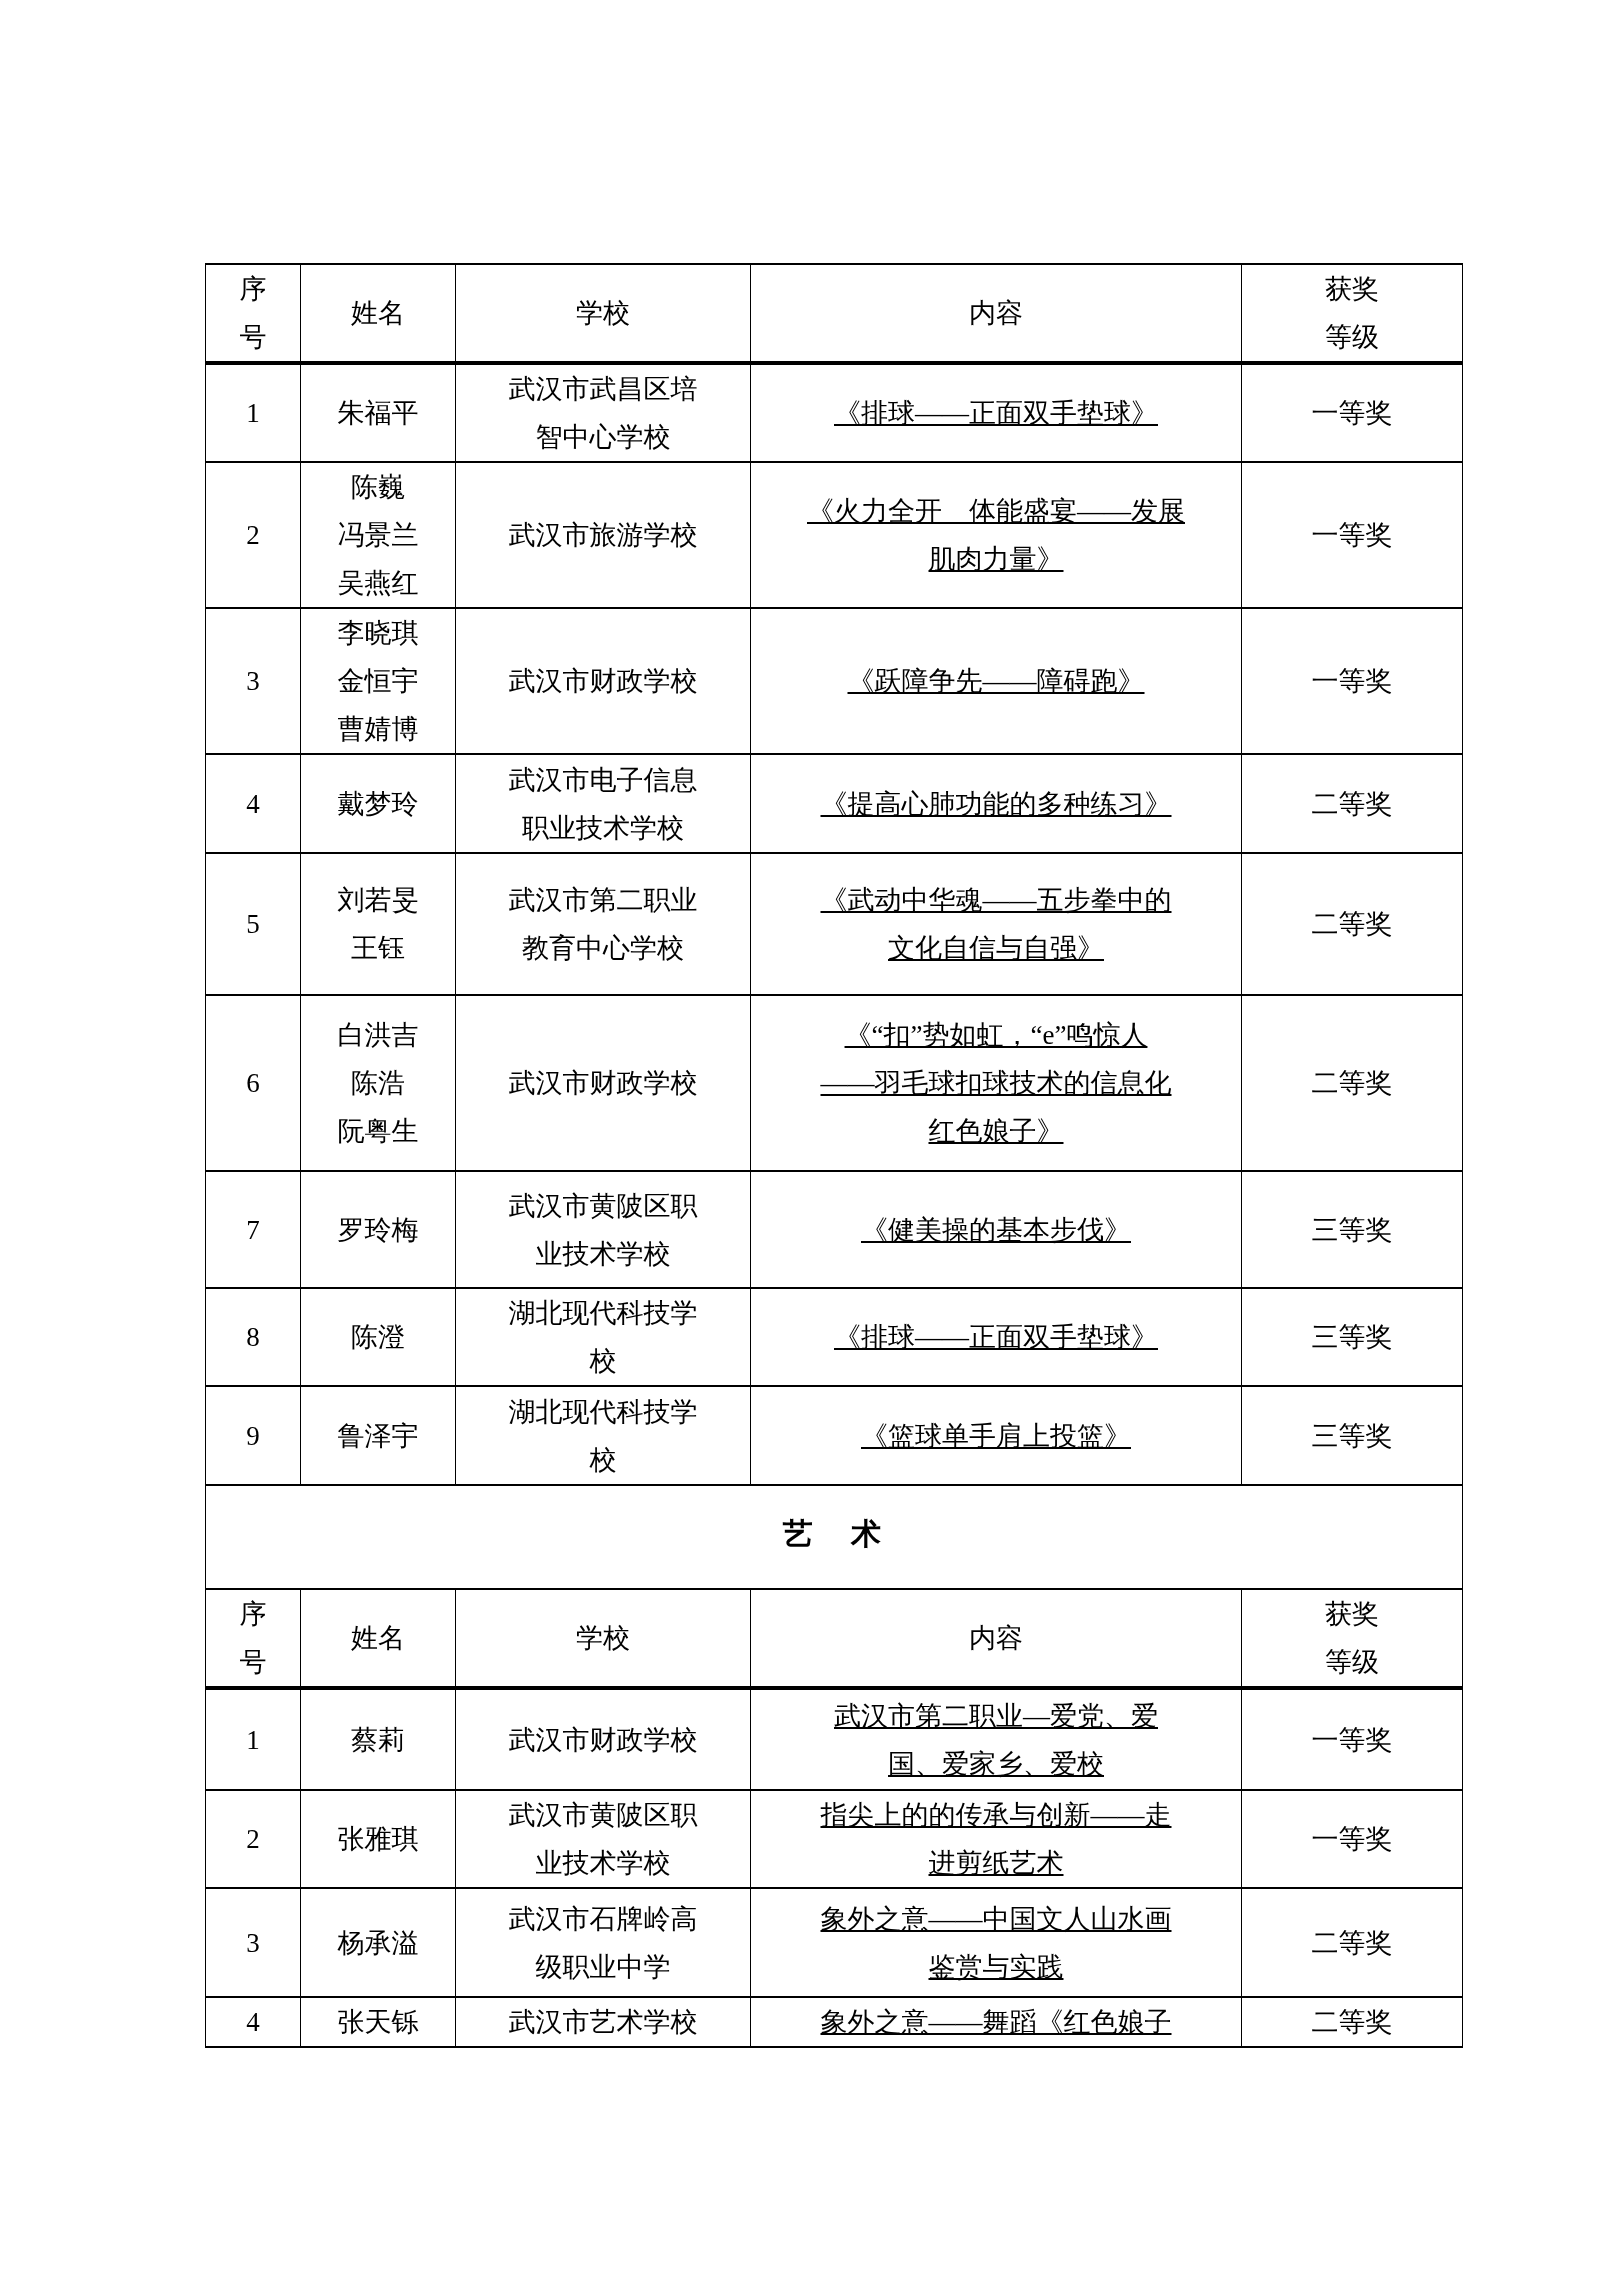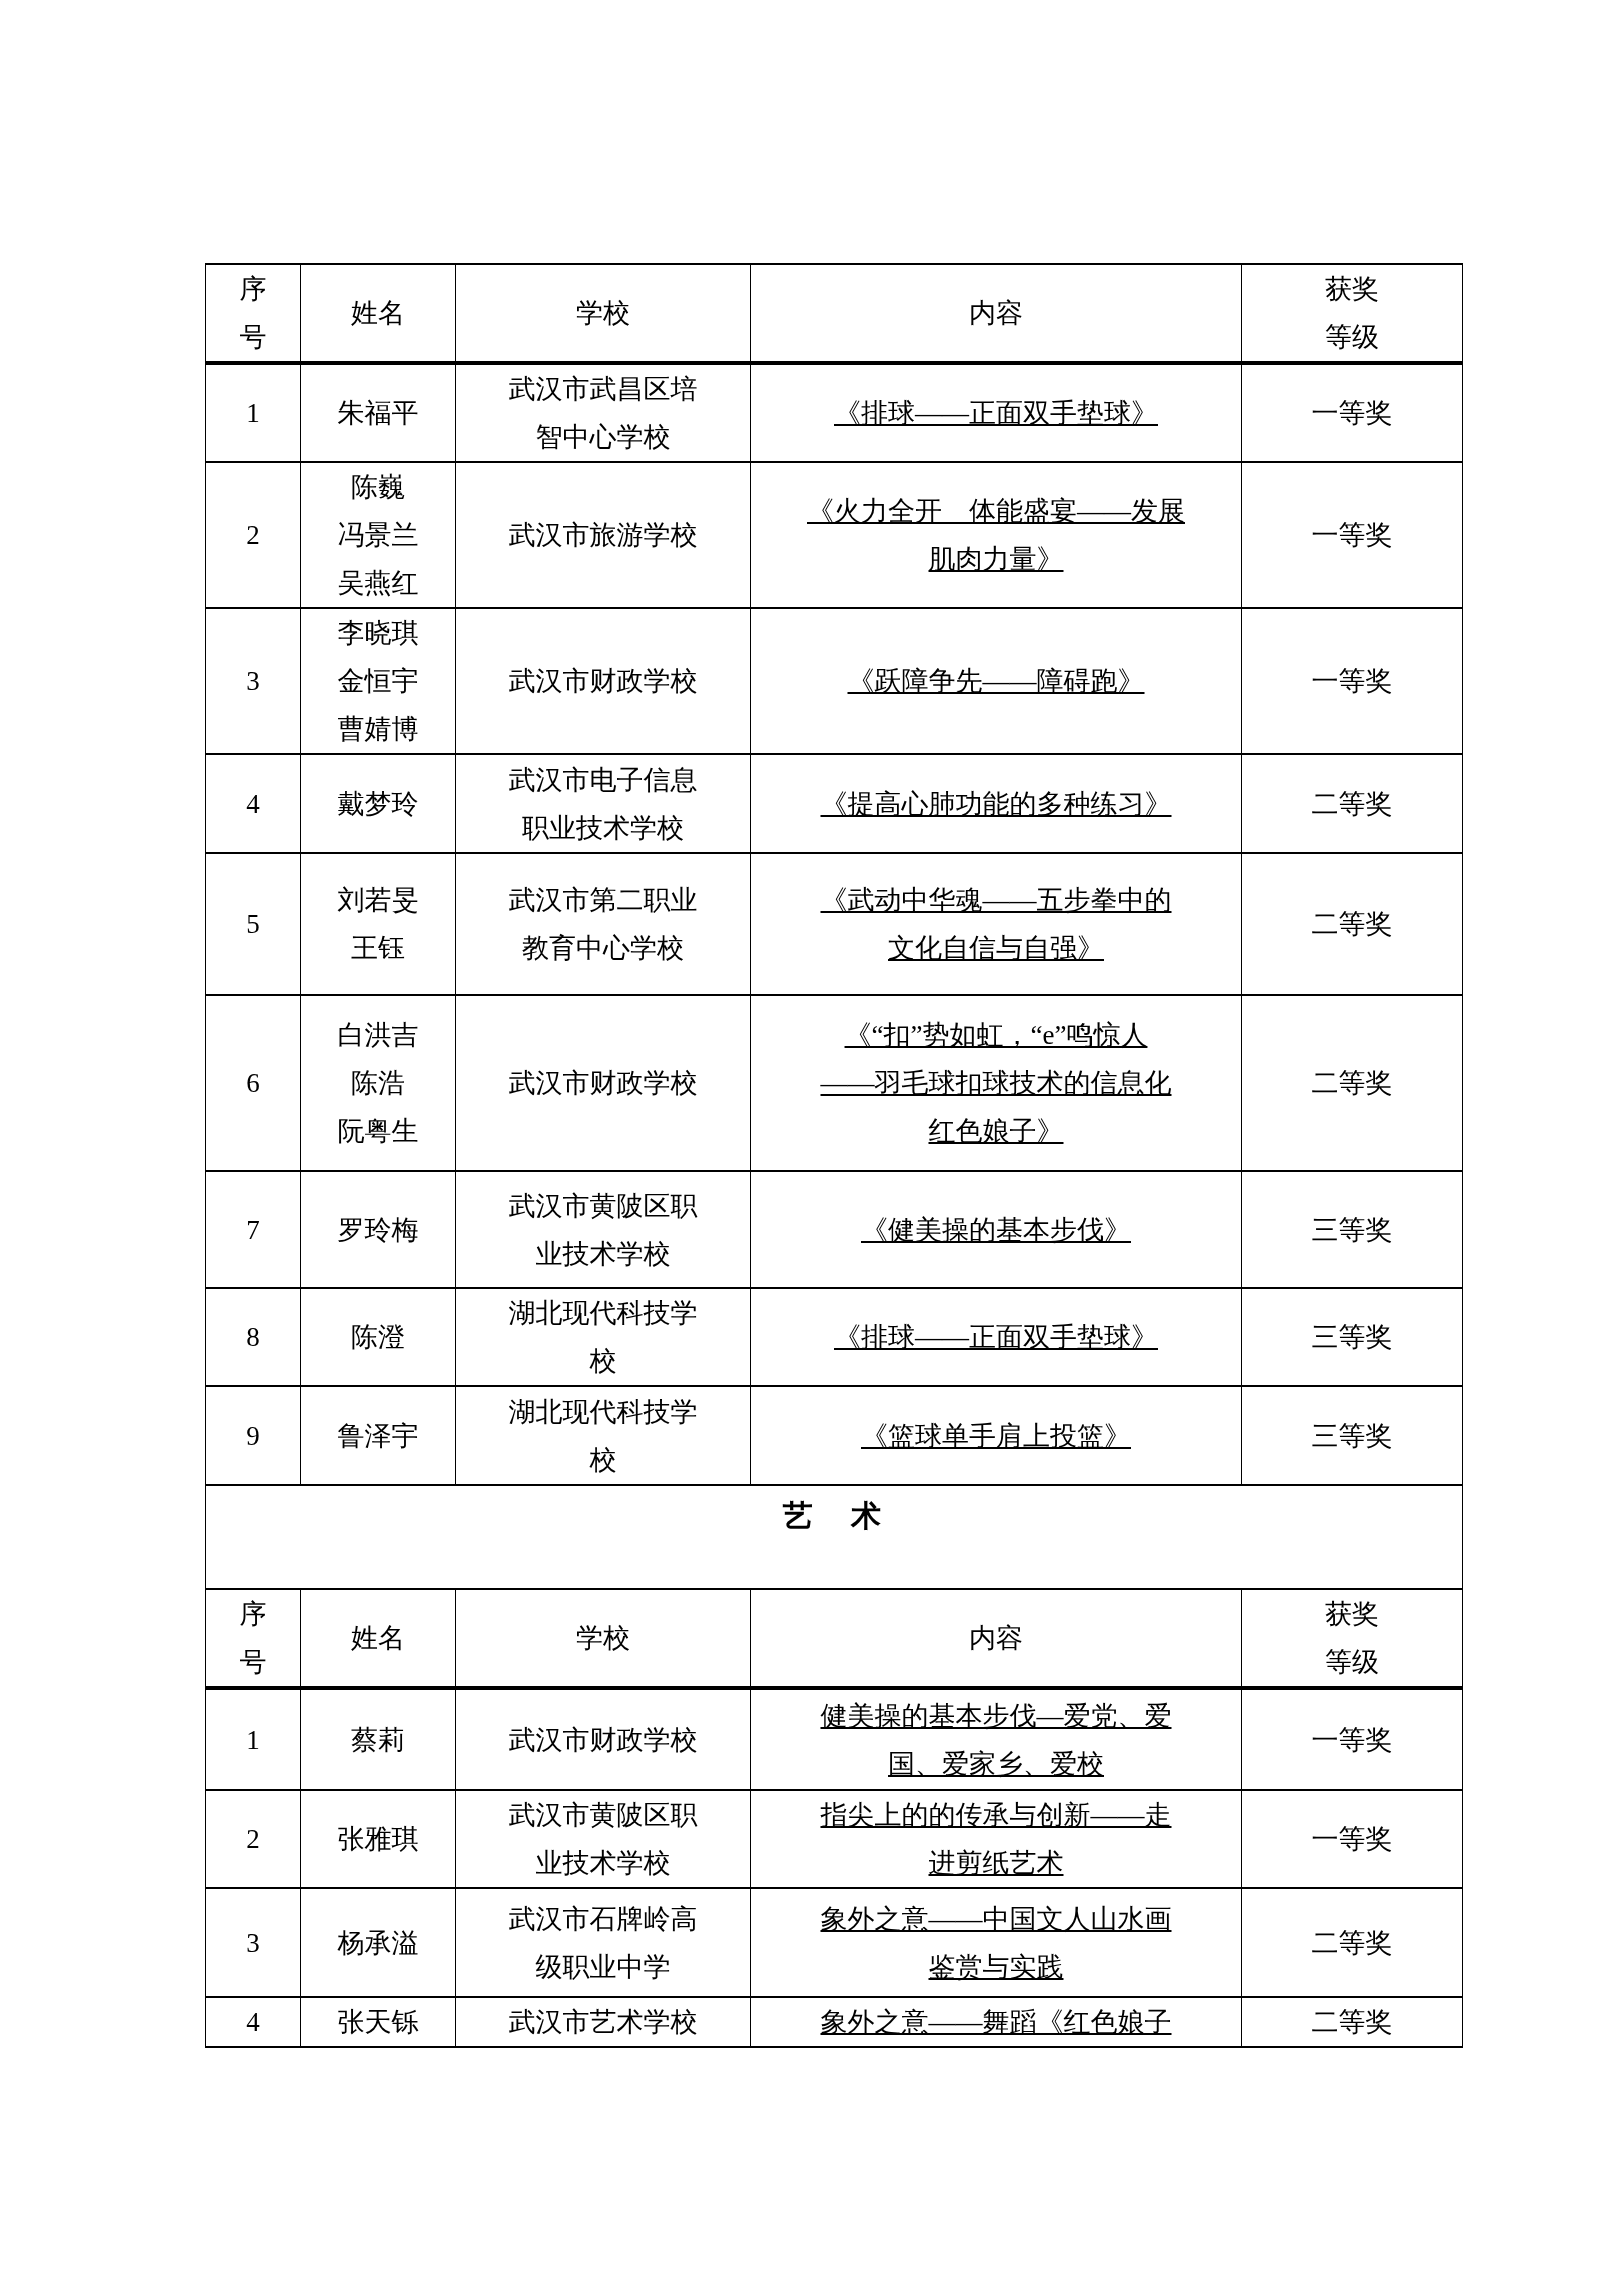--- a/index.html
+++ b/index.html
@@ -41,21 +41,21 @@
   }
   td.cell-content {
     padding: 0 41px;
     text-decoration: underline;
   }
   td.cell-school {
     padding: 0 13.6px;
   }
   tr.section-band td {
     vertical-align: top;
-    padding-top: 6px;
+    padding-top: 24px;
     font-size: 30px;
     font-weight: bold;
     letter-spacing: 4.1px;
   }
 </style>
 </head>
 <body>
 
 <div class="page">
   <table class="awards">
@@ -178,21 +178,21 @@
       <th>学校</th>
       <th>内容</th>
       <th>获奖
 等级</th>
     </tr>
 
     <tr style="height:102px">
       <td class="cell-no">1</td>
       <td class="cell-name">蔡莉</td>
       <td class="cell-school">武汉市财政学校</td>
-      <td class="cell-content">健美操的基本步伐—爱党、爱
+      <td class="cell-content">武汉市第二职业—爱党、爱
 国、爱家乡、爱校</td>
       <td class="cell-award">一等奖</td>
     </tr>
 
     <tr style="height:95px">
       <td class="cell-no">2</td>
       <td class="cell-name">张雅琪</td>
       <td class="cell-school">武汉市黄陂区职
 业技术学校</td>
       <td class="cell-content">指尖上的的传承与创新——走

